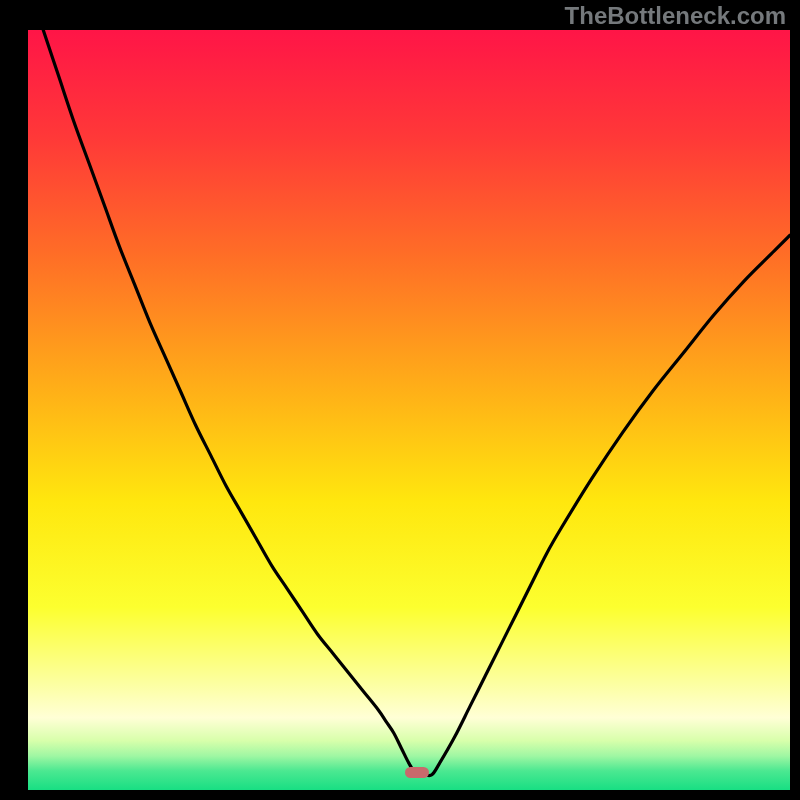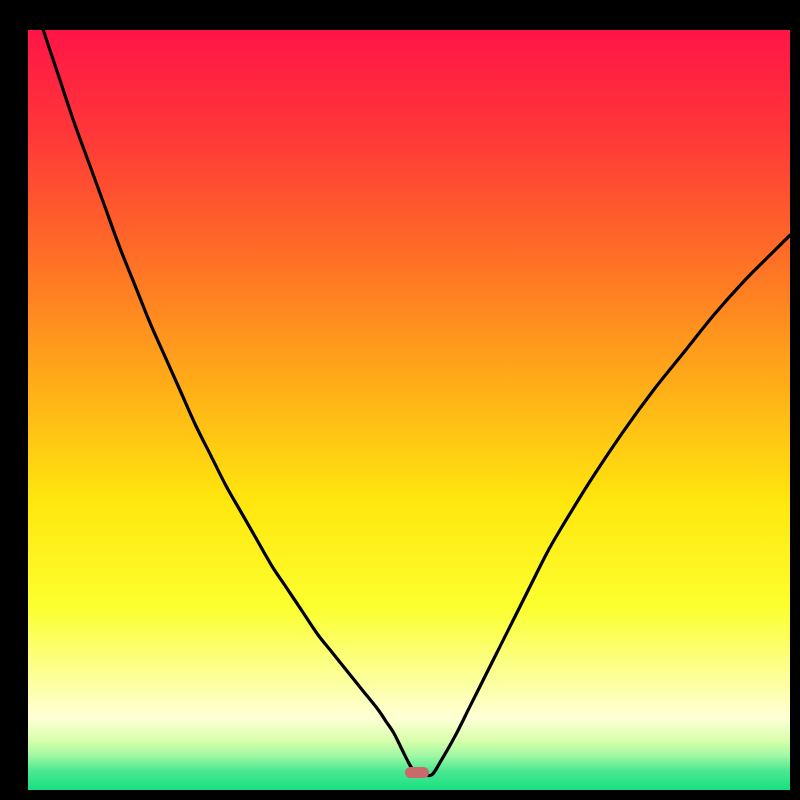--- a/index.html
+++ b/index.html
@@ -37,20 +37,21 @@
     height: 11px;
     background: #c9696c;
     border-radius: 6px;
   }
   svg { display: block; }
 </style>
 </head>
 <body>
 
 <div class="wrap">
+  <div class="watermark">TheBottleneck.com</div>
   <div class="plot" id="plot" style="left: 28px; top: 30px; width: 762px; height: 760px;">
       <svg width="762" height="760" viewBox="0 0 762 760">
         <defs>
           <linearGradient id="bg-grad" x1="0" y1="0" x2="0" y2="1">
             <stop offset="0%" stop-color="#ff1547"></stop>
             <stop offset="14.000000000000002%" stop-color="#ff3838"></stop>
             <stop offset="30%" stop-color="#ff6f26"></stop>
             <stop offset="48%" stop-color="#ffb217"></stop>
             <stop offset="62%" stop-color="#ffe70e"></stop>
             <stop offset="76%" stop-color="#fcff2f"></stop>

